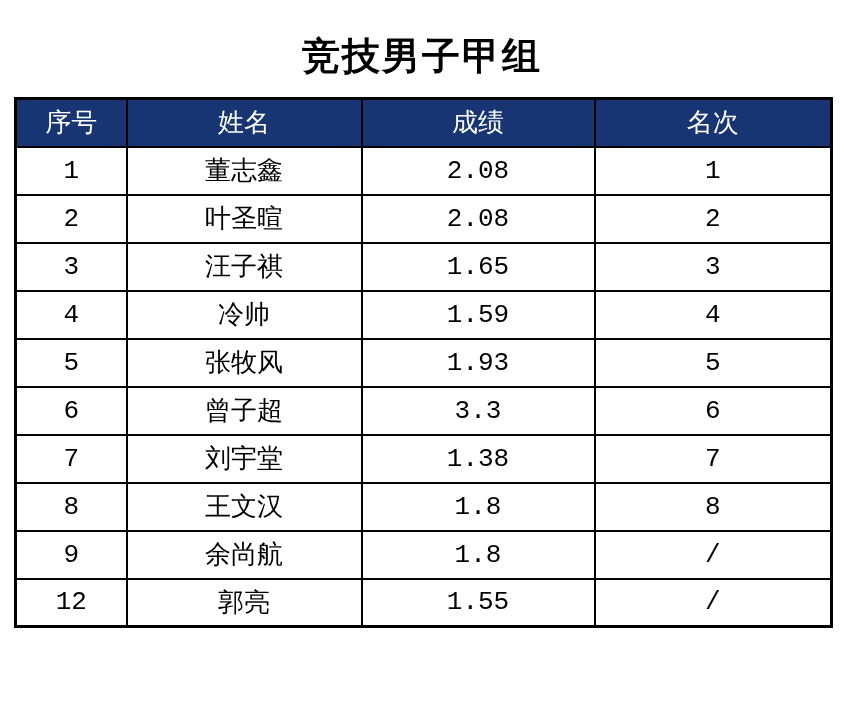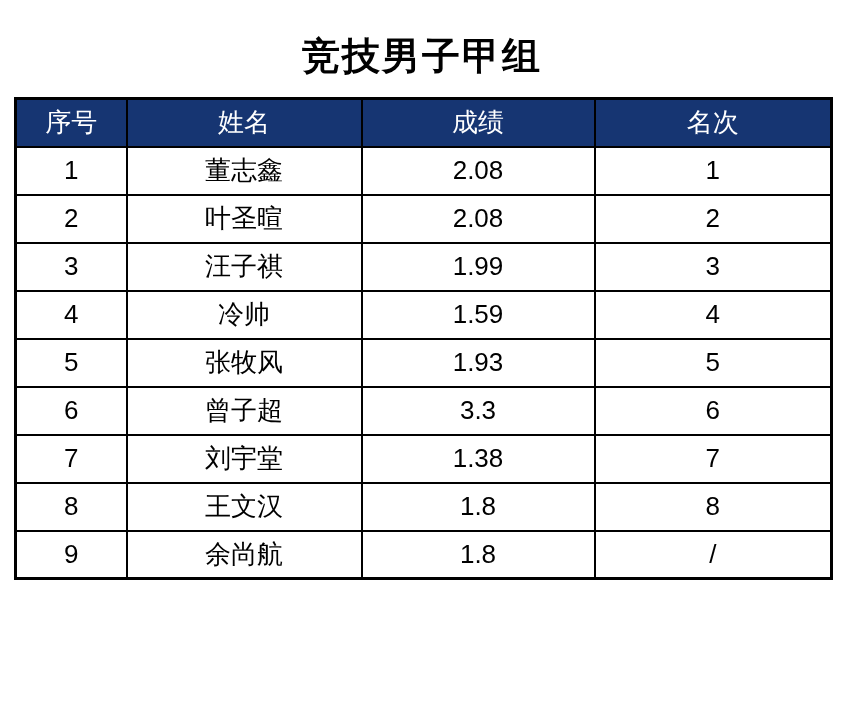--- a/index.html
+++ b/index.html
@@ -48,20 +48,21 @@
   }
   table.results th,
   table.results td {
     border: 2px solid var(--border-color);
     text-align: center;
     vertical-align: middle;
     height: 48px;
     padding: 0;
     overflow: hidden;
     white-space: nowrap;
+    font-family: Liberation Mono, monospace;
   }
   table.results th {
     background: var(--header-bg);
     color: var(--header-text);
     font-weight: normal;
     font-size: 26px;
   }
   table.results td {
     color: var(--text-color);
     font-size: 26px;
@@ -103,21 +104,21 @@
         </tr>
         <tr>
           <td>2</td>
           <td>叶圣暄</td>
           <td>2.08</td>
           <td>2</td>
         </tr>
         <tr>
           <td>3</td>
           <td>汪子祺</td>
-          <td>1.99</td>
+          <td>1.65</td>
           <td>3</td>
         </tr>
         <tr>
           <td>4</td>
           <td>冷帅</td>
           <td>1.59</td>
           <td>4</td>
         </tr>
         <tr>
           <td>5</td>
@@ -142,16 +143,22 @@
           <td>王文汉</td>
           <td>1.8</td>
           <td>8</td>
         </tr>
         <tr>
           <td>9</td>
           <td>余尚航</td>
           <td>1.8</td>
           <td>/</td>
         </tr>
+        <tr>
+          <td>12</td>
+          <td>郭亮</td>
+          <td>1.55</td>
+          <td>/</td>
+        </tr>
       </tbody>
   </table>
 
 </div>
 
 </body></html>

